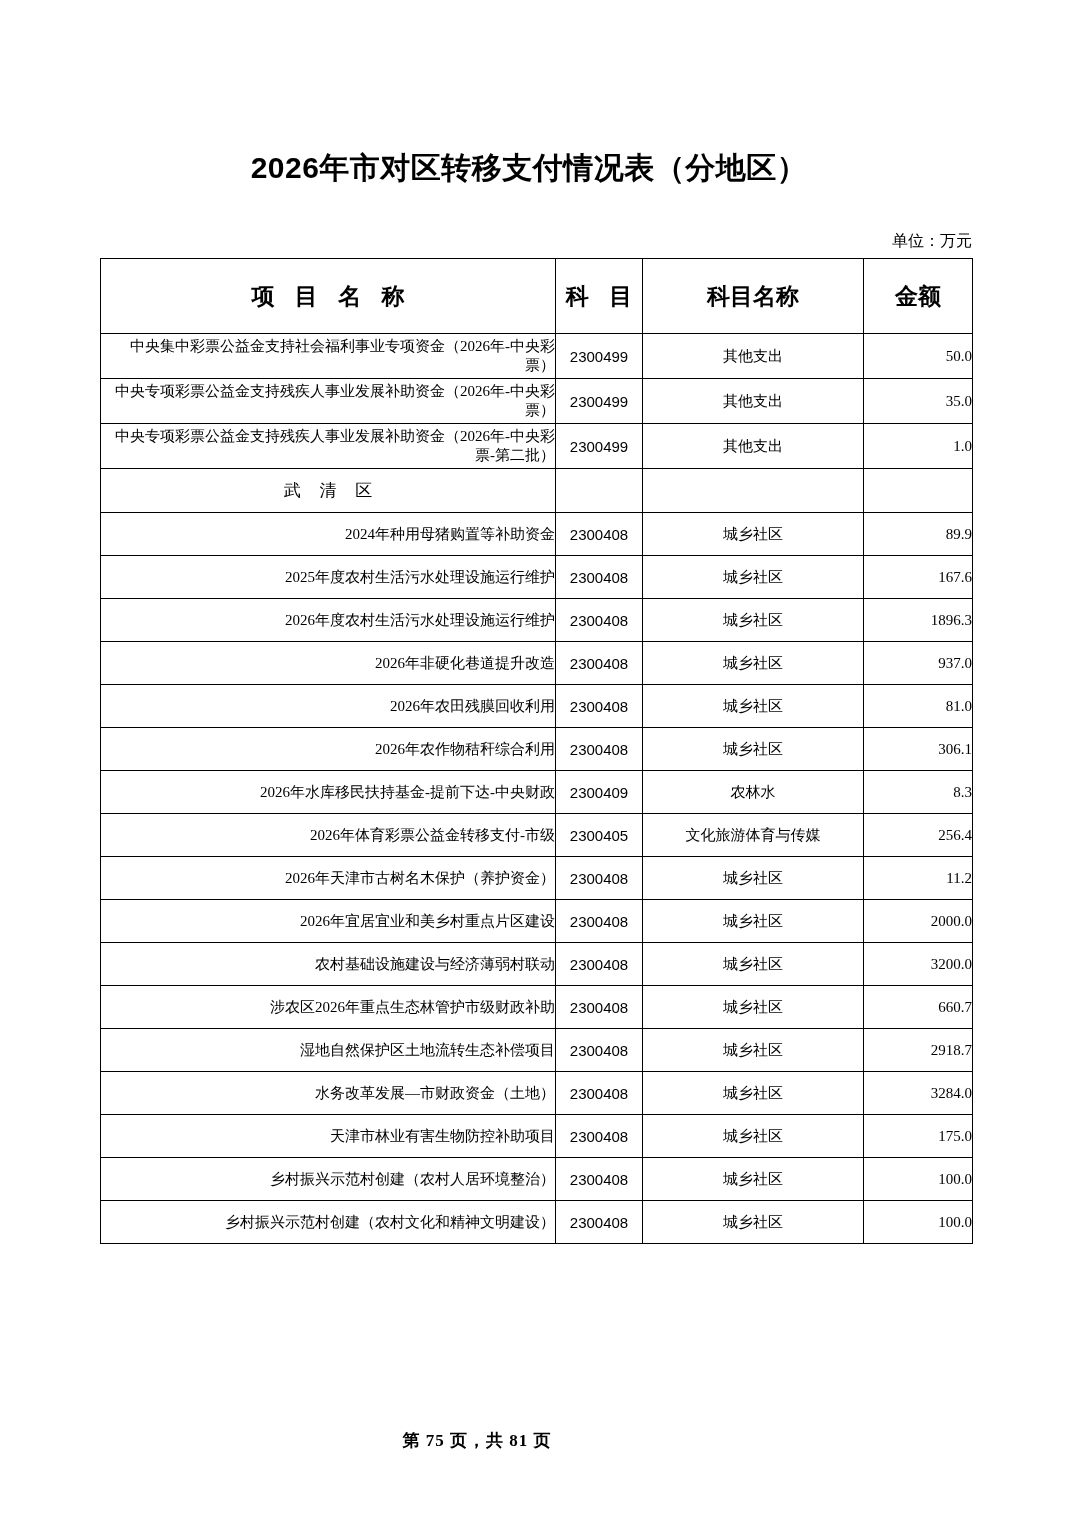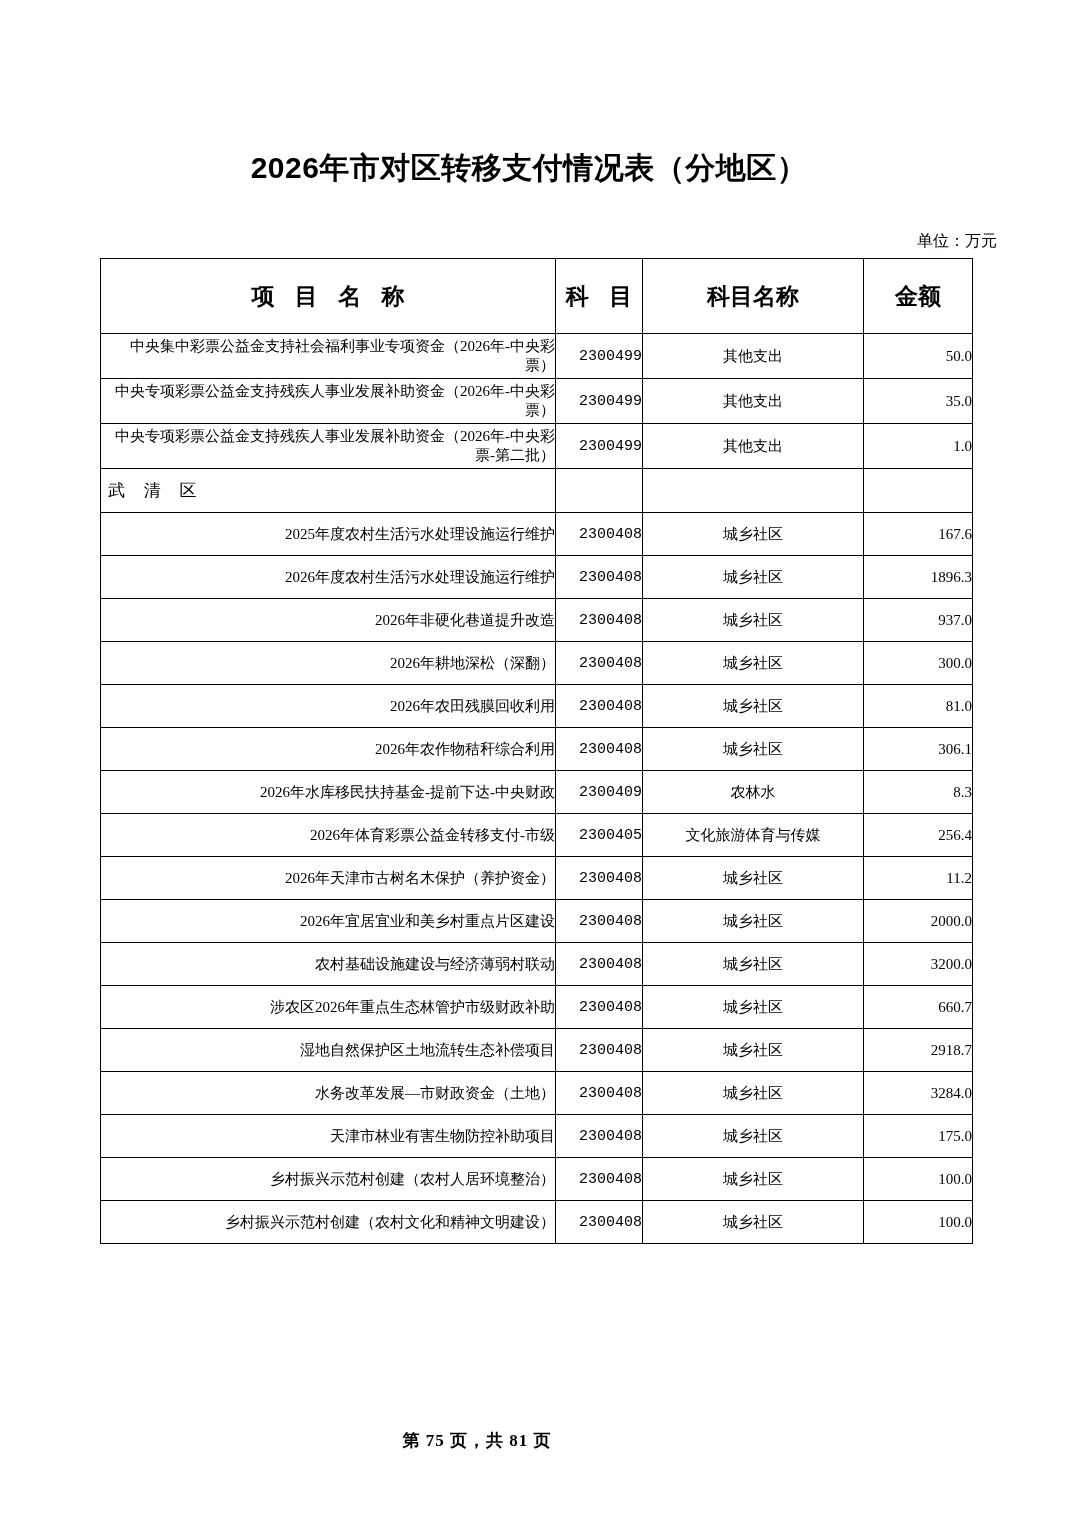--- a/index.html
+++ b/index.html
@@ -34,21 +34,20 @@
     white-space: nowrap;
   }
   .unit-label {
     position: absolute;
     top: 231px;
     left: 0;
     width: 972px;
     text-align: right;
     font-size: 16px;
     font-family: "Liberation Sans", "DejaVu Sans", sans-serif;
-    padding-left: 25px;
   }
   table.fin {
     position: absolute;
     top: 258px;
     left: 100px;
     width: 872px;
     border-collapse: collapse;
     table-layout: fixed;
     font-size: 15px;
   }
@@ -77,34 +76,35 @@
 
   tr.data-row td { height: 42px; }
   tr.data-row.tall td { height: 44px; }
 
   td.cell-name {
     text-align: right;
     padding: 4px 6px 4px 5px;
     line-height: 1.25;
   }
   td.cell-code {
-    text-align: right;
-    font-family: Liberation Mono, monospace;
+    text-align: center;
+    font-family: Liberation Sans, sans-serif;
   }
   td.cell-sname {
     text-align: center;
   }
   td.cell-amt {
     text-align: right;
     padding-right: 8px;
   }
   tr.region-row td {
     height: 43px;
   }
   td.region-name {
+    text-align: center;
     font-weight: bold;
     font-size: 17px;
     letter-spacing: 7px;
     text-indent: 7px;
     font-family: "Liberation Sans", "DejaVu Sans", sans-serif;
   }
   .footer {
     position: absolute;
     top: 1429px;
     left: 0;
@@ -159,42 +159,42 @@
           <td class="cell-sname">其他支出</td>
           <td class="cell-amt">1.0</td>
         </tr>
         <tr class="region-row">
           <td class="region-name">武 清 区</td>
           <td class="cell-code"></td>
           <td class="cell-sname"></td>
           <td class="cell-amt"></td>
         </tr>
         <tr class="data-row">
+          <td class="cell-name">2024年种用母猪购置等补助资金</td>
+          <td class="cell-code">2300408</td>
+          <td class="cell-sname">城乡社区</td>
+          <td class="cell-amt">89.9</td>
+        </tr>
+        <tr class="data-row">
           <td class="cell-name">2025年度农村生活污水处理设施运行维护</td>
           <td class="cell-code">2300408</td>
           <td class="cell-sname">城乡社区</td>
           <td class="cell-amt">167.6</td>
         </tr>
         <tr class="data-row">
           <td class="cell-name">2026年度农村生活污水处理设施运行维护</td>
           <td class="cell-code">2300408</td>
           <td class="cell-sname">城乡社区</td>
           <td class="cell-amt">1896.3</td>
         </tr>
         <tr class="data-row">
           <td class="cell-name">2026年非硬化巷道提升改造</td>
           <td class="cell-code">2300408</td>
           <td class="cell-sname">城乡社区</td>
           <td class="cell-amt">937.0</td>
-        </tr>
-        <tr class="data-row">
-          <td class="cell-name">2026年耕地深松（深翻）</td>
-          <td class="cell-code">2300408</td>
-          <td class="cell-sname">城乡社区</td>
-          <td class="cell-amt">300.0</td>
         </tr>
         <tr class="data-row">
           <td class="cell-name">2026年农田残膜回收利用</td>
           <td class="cell-code">2300408</td>
           <td class="cell-sname">城乡社区</td>
           <td class="cell-amt">81.0</td>
         </tr>
         <tr class="data-row">
           <td class="cell-name">2026年农作物秸秆综合利用</td>
           <td class="cell-code">2300408</td>

